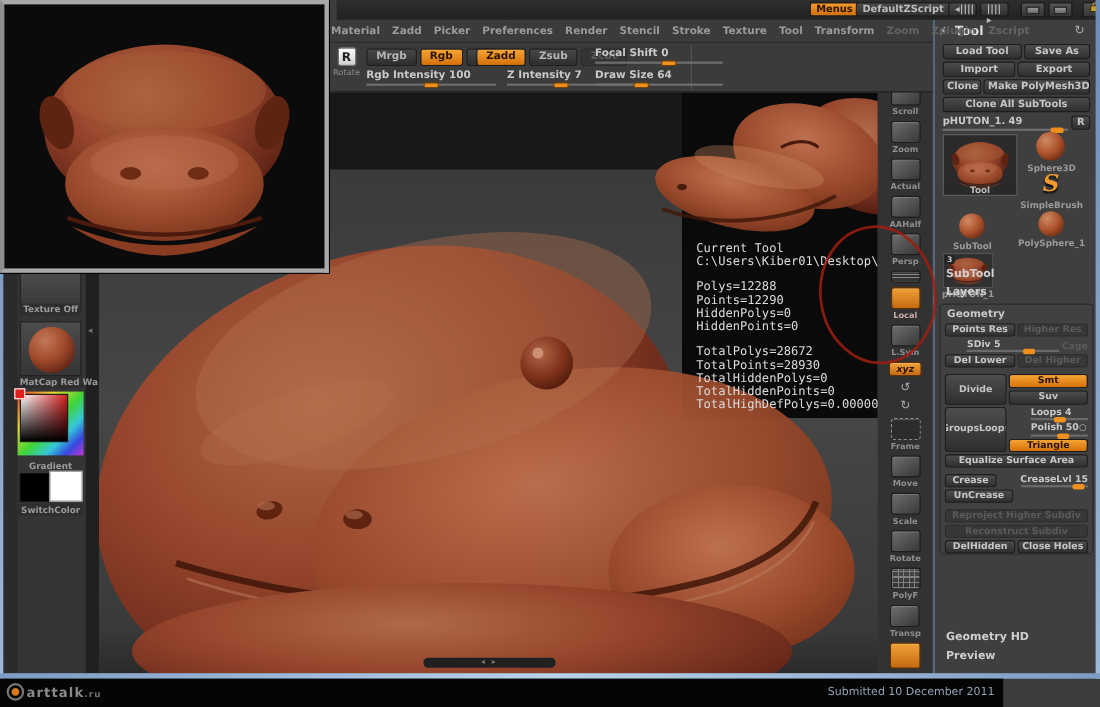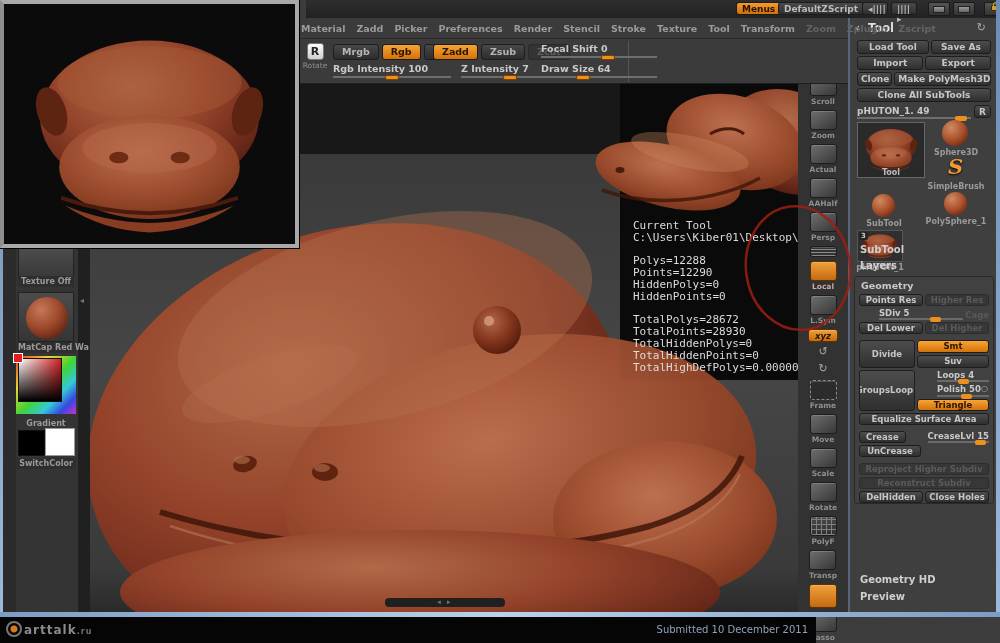--- a/index.html
+++ b/index.html
@@ -111,21 +111,21 @@
   .gap4{height:4px;}
 
   
   .inset{position:absolute;left:0;top:0;width:299px;height:248px;background:#0b0b0b;border:4px solid #a9a9a9;border-left-color:#8f8f8f;box-shadow:0 0 0 1px #000;z-index:30;}
   .inset svg{width:100%;height:100%;}
 
   
   .frameL{position:absolute;left:0;top:0;width:3px;height:617px;background:linear-gradient(#6d8cb4,#9db9da);z-index:25;}
   .frameR{position:absolute;left:996px;top:0;width:4px;height:617px;background:linear-gradient(#6d8cb4,#9db9da);z-index:25;}
   .frameB{position:absolute;left:0;top:612px;width:1000px;height:5px;background:linear-gradient(90deg,#7d9cc4,#b9d2ea 50%,#7d9cc4);z-index:25;}
-  .statusbar{position:absolute;left:0;top:617px;width:816px;height:26px;background:#050505;z-index:40;}
+  .statusbar{position:absolute;left:0;top:617px;width:912px;height:26px;background:#050505;z-index:40;}
   .submitted{position:absolute;right:8px;top:7px;font-size:10px;color:#8fa3b8;}
   .watermark{position:absolute;left:6px;top:4px;font-size:12px;font-weight:bold;color:#8a8a8a;letter-spacing:1px;}
   .watermark:before{content:"";display:inline-block;width:12px;height:12px;border:2px solid #777;border-radius:50%;margin-right:2px;vertical-align:-3px;background:radial-gradient(circle at 50% 50%,#d87a1a 0 3px,transparent 4px);}
   .watermark .ru{font-size:8px;color:#6f6f6f;}
 
   .annotation{position:absolute;left:730px;top:198px;width:130px;height:148px;z-index:35;pointer-events:none;}
 </style>
 </head>
 <body>
 

